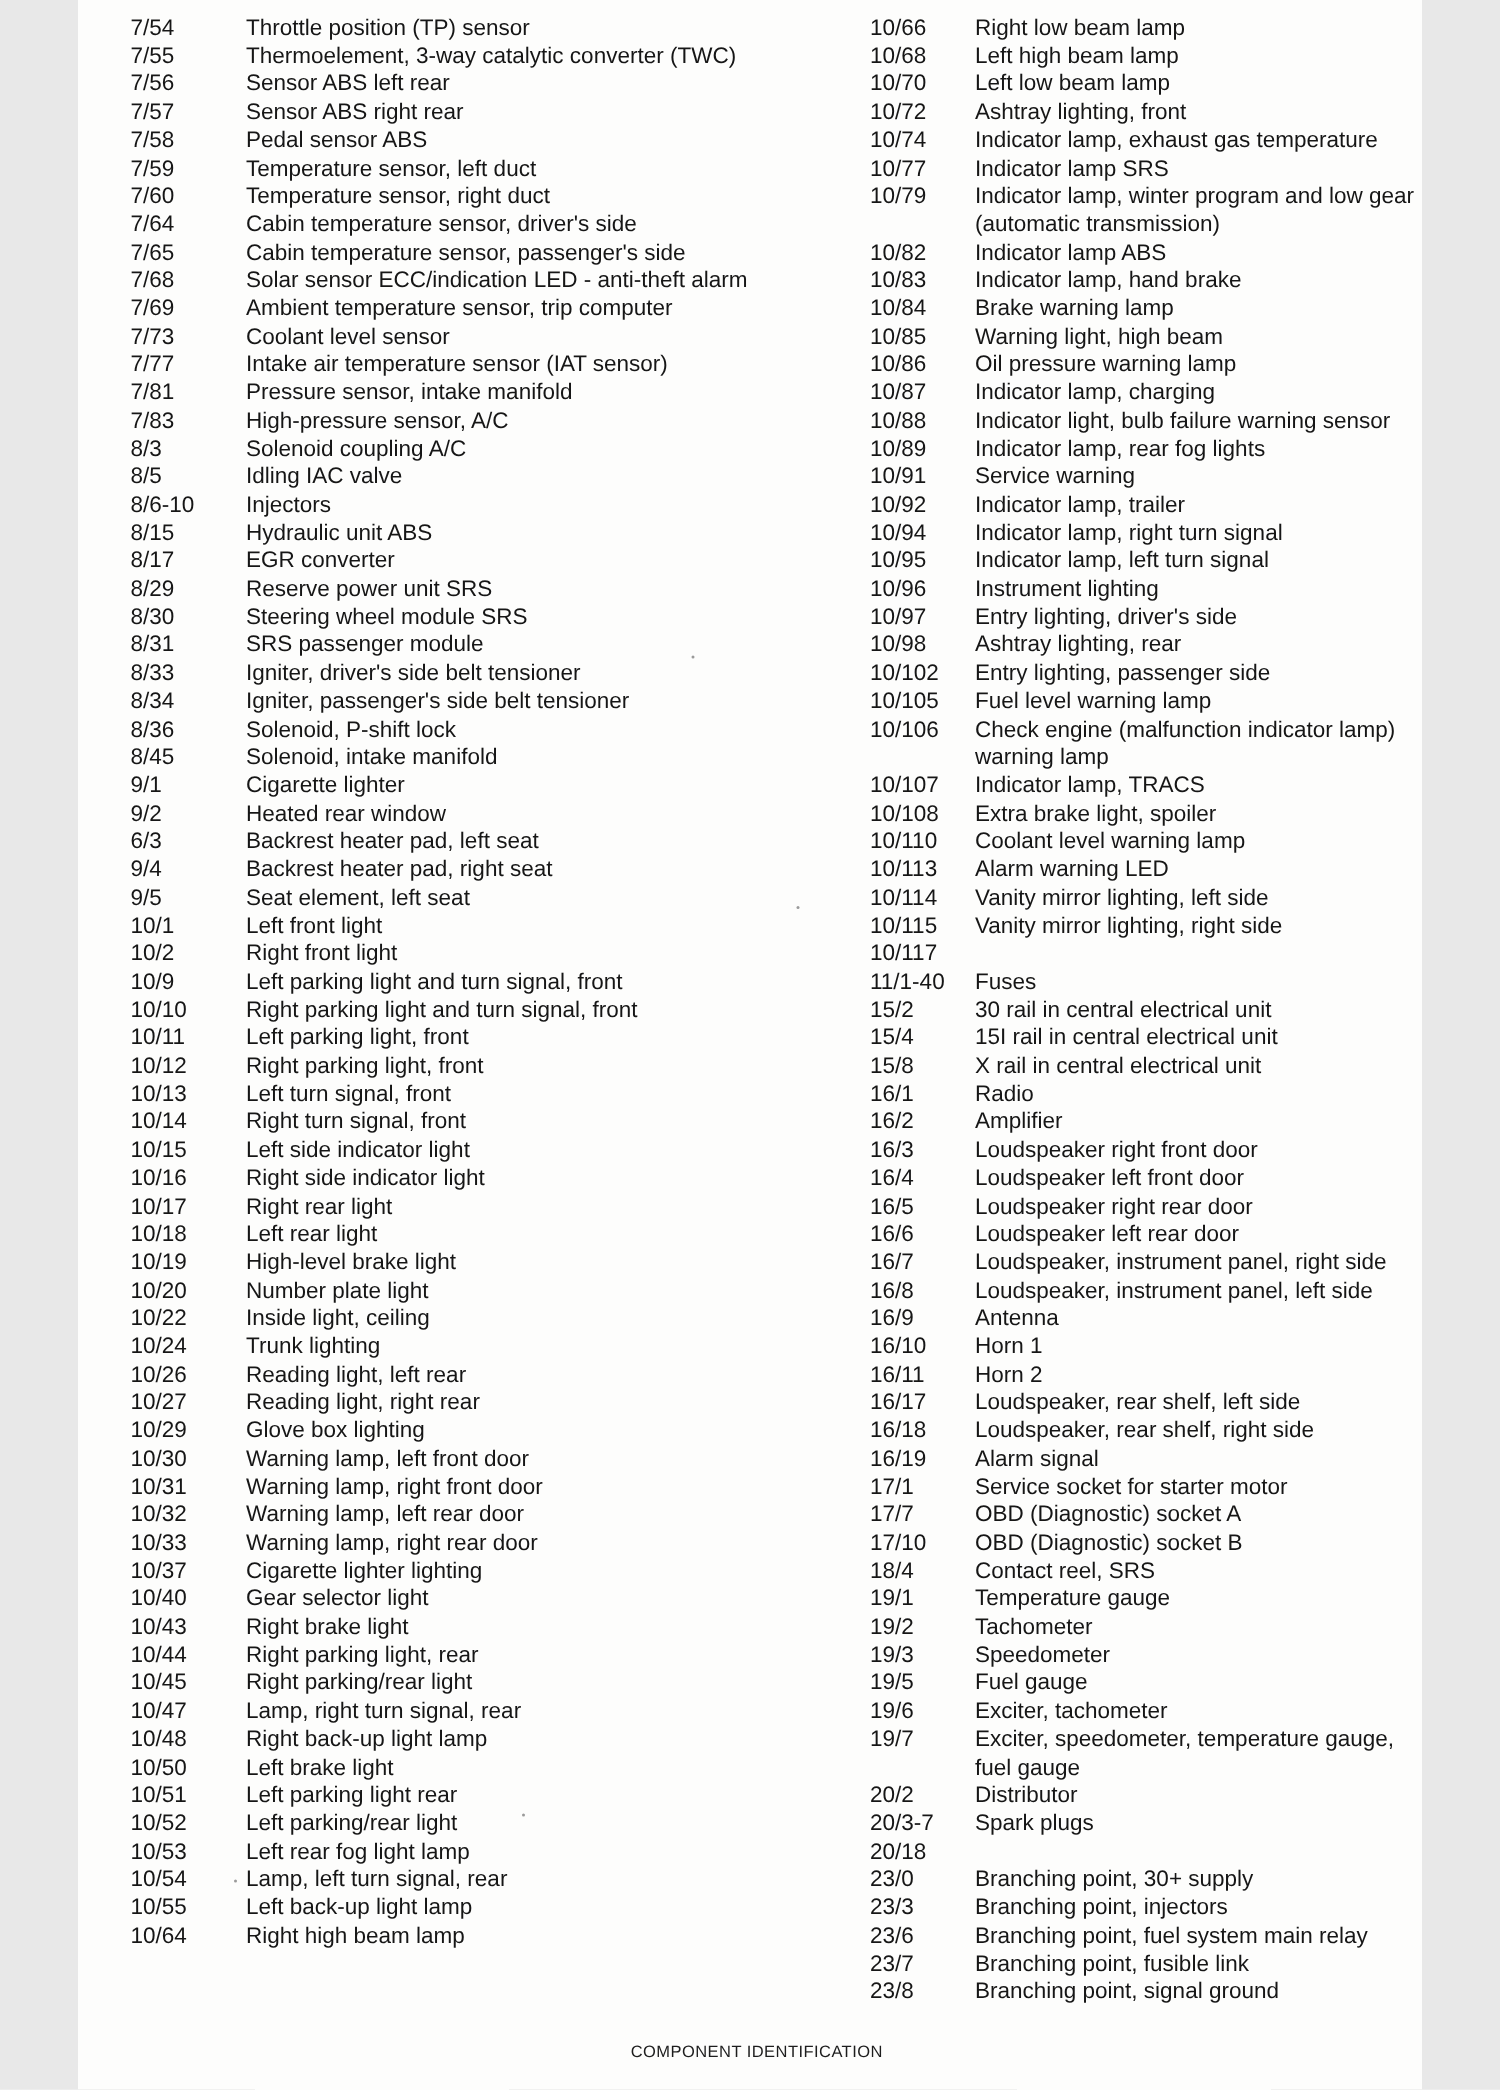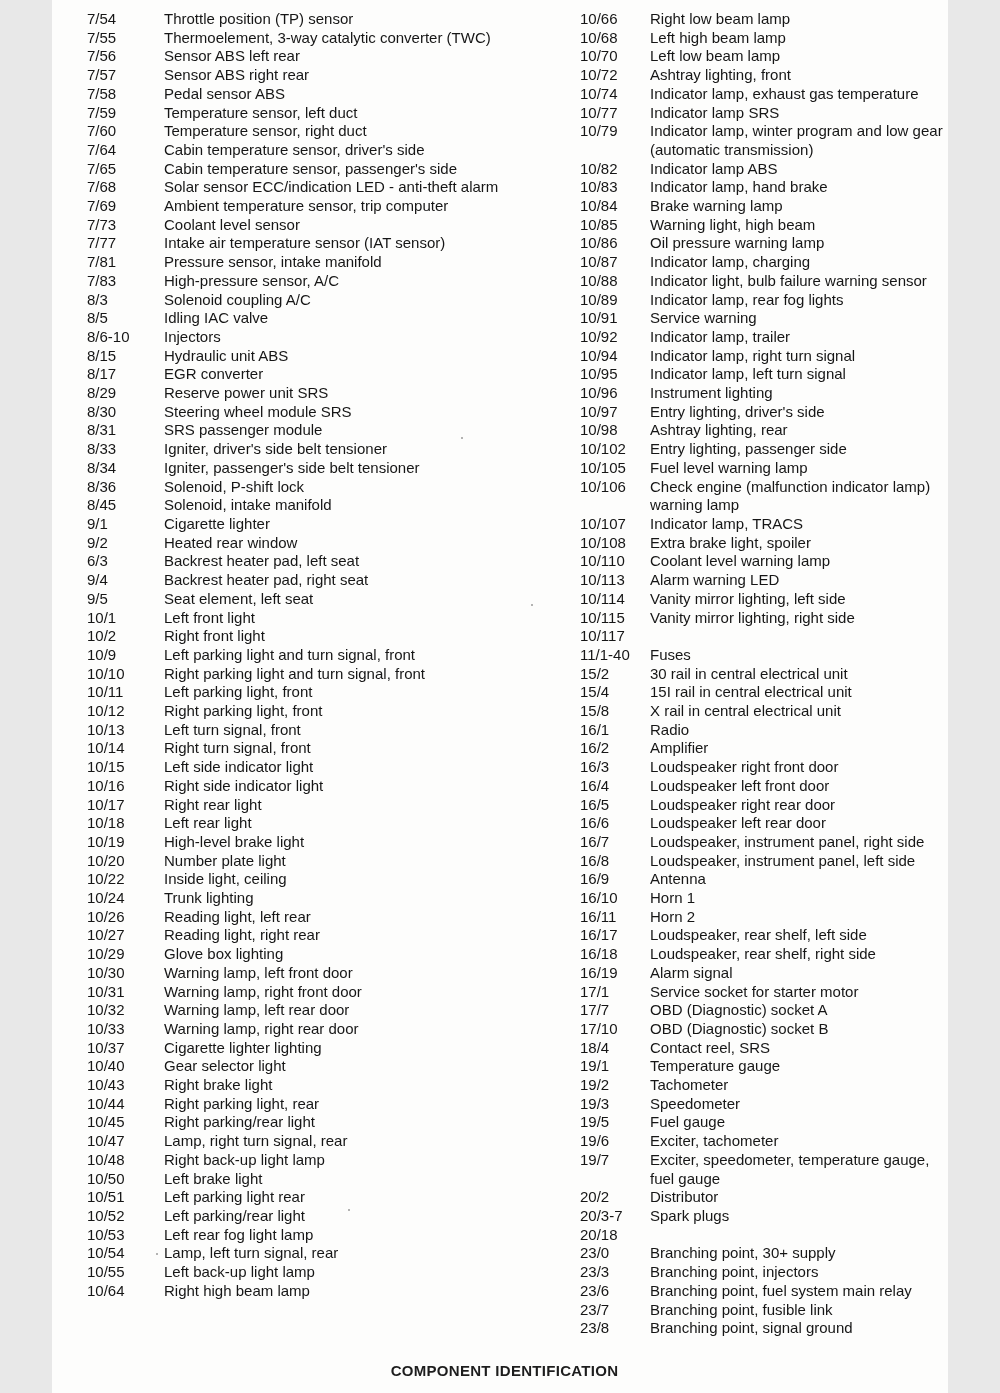--- a/index.html
+++ b/index.html
@@ -16,22 +16,22 @@
   #left-col{left:35px;width:472px;}
   #right-col{left:528px;width:465px;}
   .row{display:flex;font-size:15px;line-height:18.7px;}
   .code{flex:0 0 77px;white-space:nowrap;}
   #right-col .code{flex:0 0 70px;}
   .desc{flex:1;white-space:pre-line;}
   .footer{
     position:absolute;
     left:0;width:905px;top:1362px;
     text-align:center;
-    font-size:15px;
-    font-weight:bold;
+    font-size:11px;
+    font-weight:normal;
     letter-spacing:0.3px;
     color:#1d1d1d;
   }
   .speck{position:absolute;background:#9a9a9a;border-radius:50%;}
   .s1{left:409px;top:437px;width:2px;height:2px;}
   .s2{left:479px;top:604px;width:2px;height:2px;}
   .s3{left:296px;top:1209px;width:2px;height:2px;}
   .s4{left:104px;top:1253px;width:2px;height:2px;}
 </style>
 </head>

